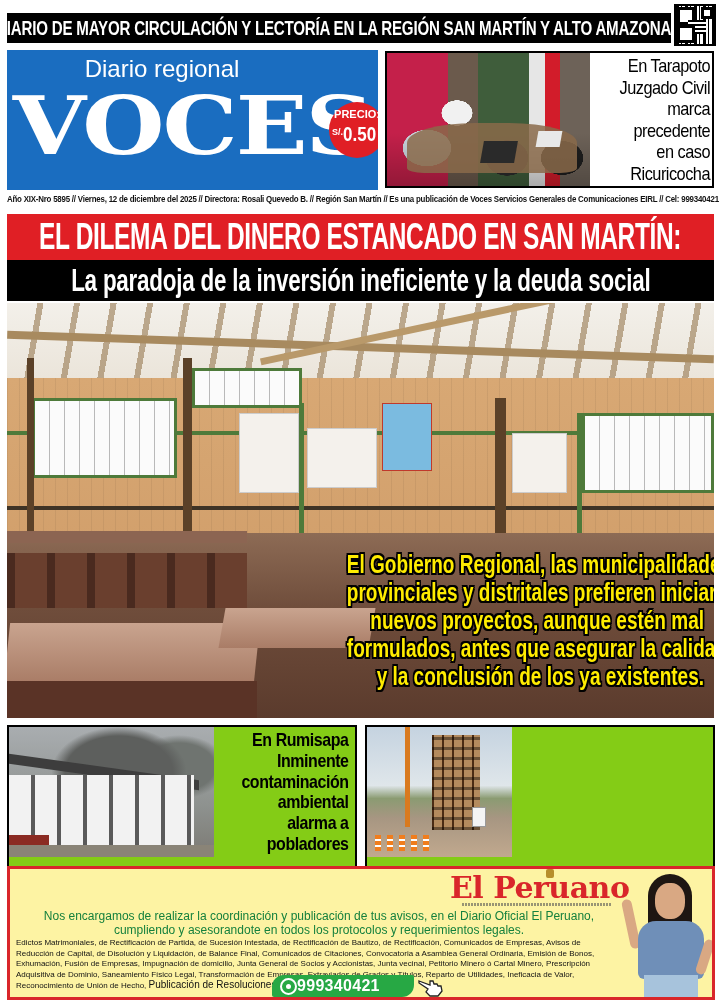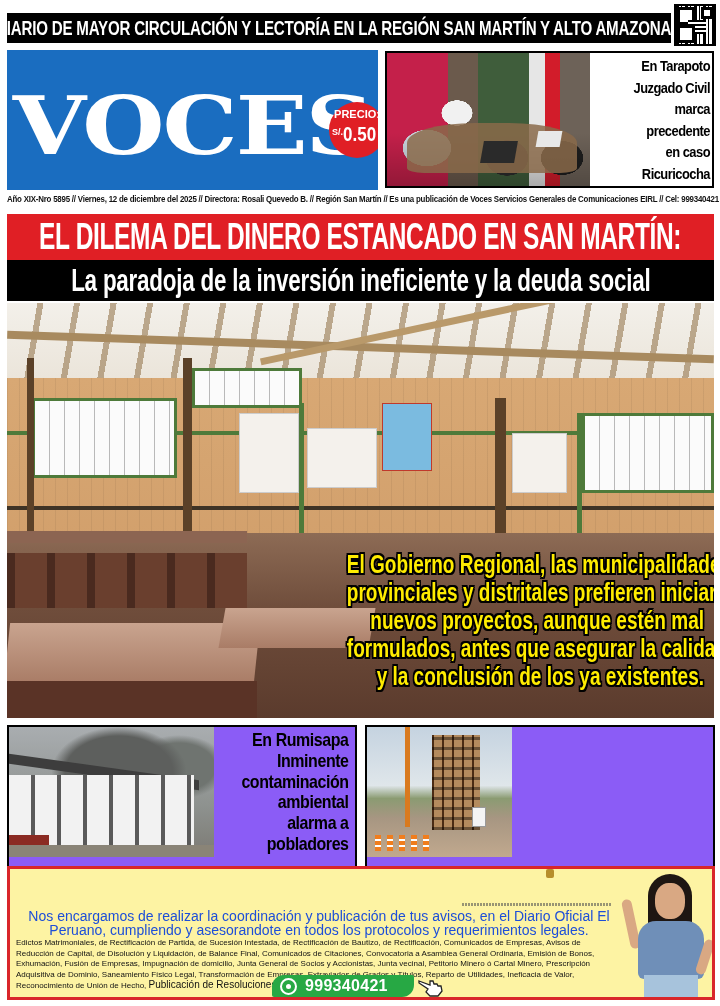--- a/index.html
+++ b/index.html
@@ -73,21 +73,21 @@
       radial-gradient(ellipse 30px 24px at 175px 105px, #1e1e1e 0 70%, transparent 71%),
       linear-gradient(90deg, #c4204a 0 30%, #6b5a4c 30% 45%, #3f5d3b 45% 70%, #e6e6e6 70% 78%, #d21c2a 78% 85%, #6d6258 85% 100%);
   }
   .story-top .photo .table-top {
     position: absolute; left: 20px; top: 70px; width: 170px; height: 50px; background: #8a6a4a; border-radius: 40% 40% 10% 10%; opacity: 0.85;
   }
   .story-top .photo .laptop { position: absolute; left: 95px; top: 88px; width: 34px; height: 22px; background: #2a2a2a; transform: skewX(-10deg); }
   .story-top .photo .laptop2 { position: absolute; left: 150px; top: 78px; width: 24px; height: 16px; background: #e8e8e8; transform: skewX(-10deg); }
   .story-top .head {
     position: absolute; left: 205px; top: 2px; width: 118px; text-align: right;
-    font-weight: 700; font-size: 15px; line-height: 21.5px; color: #000;
+    font-weight: 400; font-size: 19px; line-height: 21.5px; color: #000;
     font-family: "Liberation Sans", sans-serif; letter-spacing: -0.6px;
   }
   .story-top .head span { display:block; transform: scaleX(0.86); transform-origin: right center; white-space: nowrap; }
 
   
   .meta {
     position: absolute; left: 7px; top: 194px; width: 710px; font-size: 9.2px; font-weight: 700; color: #111;
     white-space: nowrap; letter-spacing: -0.25px; font-family: "Liberation Sans", sans-serif;
   }
   .meta span { display:inline-block; transform: scaleX(0.86); transform-origin: left center; }
@@ -135,21 +135,21 @@
   .overlay-text {
     position: absolute; right: 10px; top: 247px; width: 470px; text-align: right;
     color: #ffec00; font-weight: 700; font-size: 25px; line-height: 28px;
     font-family: "Liberation Sans", sans-serif;
     text-shadow: -2px -2px 0 #000, 2px -2px 0 #000, -2px 2px 0 #000, 2px 2px 0 #000, 0 2px 0 #000, 0 -2px 0 #000, 2px 0 0 #000, -2px 0 0 #000;
   }
   .overlay-text span { display:block; white-space: nowrap; transform: scaleX(0.76); transform-origin: right center; }
 
   
   .story-b {
-    position: absolute; top: 725px; height: 166px; border: 2px solid #000; background:#8b5cf6; overflow:hidden;
+    position: absolute; top: 725px; height: 166px; border: 2px solid #000; background:#84cc16; overflow:hidden;
   }
   .story-b1 { left: 7px; width: 350px; }
   .story-b2 { left: 365px; width: 350px; }
   .story-b .head {
     position: absolute; right: 6px; top: 3px; text-align: right; font-weight: 700; color:#000;
     font-size: 19px; line-height: 20.8px; letter-spacing: -0.5px;
   }
   .story-b .head span { display:block; white-space: nowrap; transform: scaleX(0.84); transform-origin: right center; }
   .story-b1 .photo { left: 0; top: 0; width: 205px; height: 130px;
     background:
@@ -186,29 +186,29 @@
   }
   .ad .ad-head .h-txt { display:inline-block; transform: scaleX(0.82); transform-origin: left center; }
   .ad .brand-peruano {
     position: absolute; left: 440px; top: 1px; font-family: "DejaVu Serif", serif; font-weight: 700;
     font-size: 30px; color: #d9262a; letter-spacing: -0.5px; white-space: nowrap;
   }
   .ad .brand-crest { position: absolute; left: 536px; top: 0; width: 8px; height: 9px; background:#b78d2a; border-radius: 2px; }
   .ad .brand-sub { position: absolute; left: 452px; top: 34px; width: 150px; height: 3px; background: repeating-linear-gradient(90deg,#555 0 2px,transparent 2px 3px); opacity:0.6; }
   .ad .ad-lead {
     position: absolute; left: 10px; top: 40px; width: 598px; text-align: center;
-    font-size: 14px; line-height: 14px; color: #1d4ed8;
+    font-size: 12px; line-height: 14px; color: #15803d;
   }
   .ad .ad-small {
     position: absolute; left: 6px; top: 69px; width: 604px; font-size: 8px; line-height: 10.5px; color: #111; text-align: left;
   }
   .ad .ad-small .ana { font-size: 10px; }
   .wa-btn {
     position: absolute; left: 262px; top: 106px; width: 142px; height: 22px; border-radius: 12px 2px 12px 2px;
-    background: #27a844; color: #fff; display:flex; align-items:center; gap: 8px; padding-left: 8px;
+    background: #27a844; color: #fff; display:flex; align-items:center; padding-left: 8px;
   }
   .wa-icon { width: 17px; height: 17px; border-radius: 50%; border: 2px solid #fff; position: relative; }
   .wa-icon::after { content:""; position:absolute; left:4px; top:4px; width:5px; height:5px; border-radius:50%; background:#fff; }
   .wa-num { font-weight: 700; font-size: 16px; letter-spacing: 0.3px; }
   .hand-icon { position: absolute; left: 408px; top: 106px; width: 26px; height: 22px; }
 
   .ad-person { position: absolute; left: 608px; top: 0; width: 100px; height: 130px; }
   .ad-person .hair { position: absolute; left: 30px; top: 5px; width: 44px; height: 80px; background: #1e1612; border-radius: 22px 22px 6px 6px; }
   .ad-person .face { position: absolute; left: 37px; top: 14px; width: 30px; height: 36px; background: #d9a883; border-radius: 45%; }
   .ad-person .shirt { position: absolute; left: 20px; top: 52px; width: 66px; height: 58px; background: #6f8fb8; border-radius: 18px 18px 6px 6px; }
@@ -221,20 +221,21 @@
 
 <div class="top-banner">
   <span>DIARIO DE MAYOR CIRCULACIÓN Y LECTORÍA EN LA REGIÓN SAN MARTÍN Y ALTO AMAZONAS</span>
 </div>
 <div class="qr">
   <div class="qr-corner"></div>
   <div class="qr-mid"></div>
 </div>
 
 <div class="logo">
+  <div class="kicker">Diario regional</div>
   <div class="brand">VOCES</div>
   <div class="price-badge">
     <div class="p-label">PRECIO:</div>
     <div class="p-cur">S/.</div>
     <div class="p-val">0.50</div>
   </div>
 </div>
 
 <div class="story-top">
   <div class="photo">
@@ -323,20 +324,21 @@
     <div class="cone" style="left:8px;"></div>
     <div class="cone" style="left:20px;"></div>
     <div class="cone" style="left:32px;"></div>
     <div class="cone" style="left:44px;"></div>
     <div class="cone" style="left:56px;"></div>
   </div>
 </div>
 
 <div class="ad">
   <div class="brand-crest"></div>
+  <div class="brand-peruano">El Peruano</div>
   <div class="brand-sub"></div>
   <div class="ad-lead">Nos encargamos de realizar la coordinación y publicación de tus avisos, en el Diario Oficial El Peruano, cumpliendo y asesorandote en todos los protocolos y requerimientos legales.</div>
   <div class="ad-small">
     <span>Edictos Matrimoniales, de Rectificación de Partida, de Sucesión Intestada, de Rectificación de Bautizo, de Rectificación, Comunicados de Empresas, Avisos de Reducción de Capital, de Disolución y Liquidación, de Balance Final, Comunicados de Citaciones, Convocatoria a Asamblea General Ordinaria, Emisión de Bonos, Exhumación, Fusión de Empresas, Impugnación de domicilio, Junta General de Socios y Accionistas, Junta vecinal, Petitorio Minero ó Cartal Minero, Prescripción Adquisitiva de Dominio, Saneamiento Físico Legal, Transformación de Empresas, Extraviados de Grados y Títulos, Reparto de Utilidades, Ineficacia de Valor, Reconocimiento de Unión de Hecho,</span>
     <span class="ana">Publicación de Resoluciones del ANA.</span>
   </div>
   <div class="wa-btn">
     <span class="wa-icon"></span>
     <span class="wa-num">999340421</span>
   </div>

